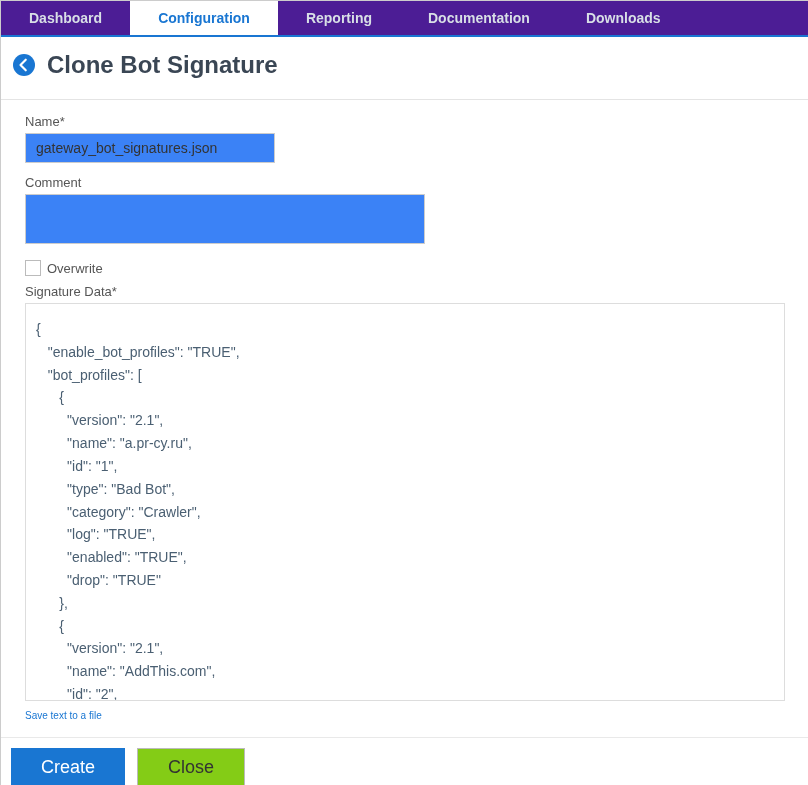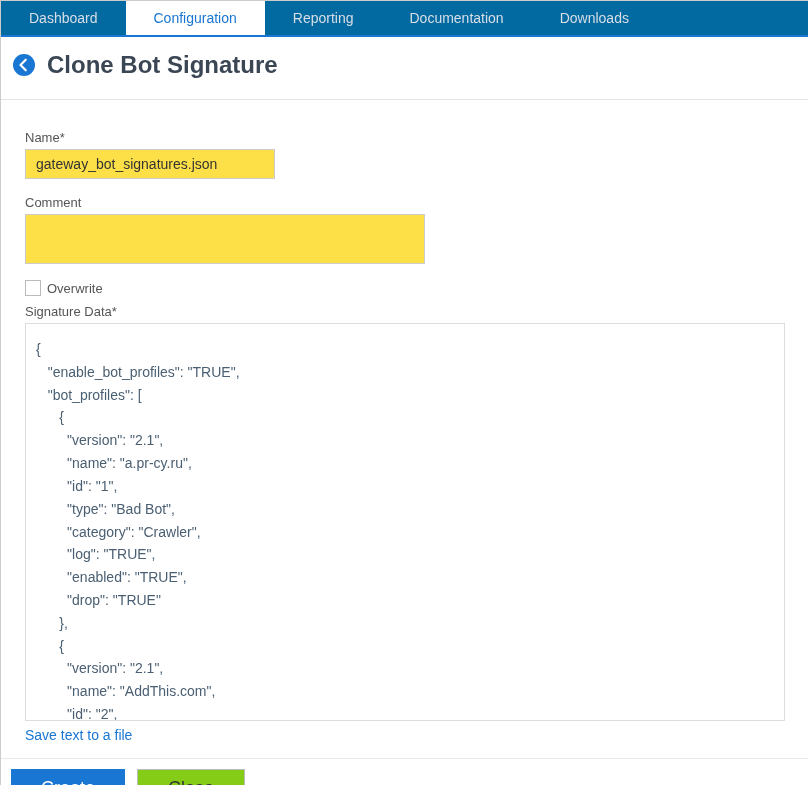--- a/index.html
+++ b/index.html
@@ -4,23 +4,24 @@
   <style>
     body {
       margin: 0;
       font-family: -apple-system, BlinkMacSystemFont, 'Segoe UI', Arial, sans-serif;
       background: #fff;
       width: 808px;
       border: 1px solid #ccc;
     }
     .navbar {
       display: flex;
-      background: #0369a1;
+      background: #4c1d95;
       height: 34px;
       border-bottom: 2px solid #1976d2;
+      font-weight: bold;
     }
     .nav-tab {
       padding: 0 28px;
       display: flex;
       align-items: center;
       color: #d8dfe6;
       font-size: 14px;
       cursor: pointer;
     }
     .nav-tab.active {
@@ -46,33 +47,33 @@
     }
     .back-icon svg { width: 14px; height: 14px; }
     .page-title {
       font-size: 24px;
       color: #3a4654;
       font-weight: 700;
     }
     .form-area {
       padding: 14px 24px 4px 24px;
     }
-    .form-row { margin-bottom: 12px; margin-top: 16px; }
+    .form-row { margin-bottom: 12px; }
     .label {
       display: block;
       font-size: 13px;
       color: #555;
       margin-bottom: 4px;
     }
     .text-input {
       border: 1px solid #ccc;
       padding: 6px 10px;
       font-size: 14px;
       color: #333;
-      background: #fde047;
+      background: #3b82f6;
       box-sizing: border-box;
     }
     .name-input { width: 250px; }
     .comment-input {
       width: 400px;
       height: 50px;
       resize: none;
     }
     .checkbox-row {
       display: flex;
@@ -98,21 +99,21 @@
       width: 100%;
       box-sizing: border-box;
       resize: none;
       line-height: 1.63;
       white-space: pre;
       overflow: hidden;
     }
     .save-link {
       display: inline-block;
       color: #1976d2;
-      font-size: 14px;
+      font-size: 10px;
       margin-top: 2px;
       cursor: pointer;
     }
     .footer {
       display: flex;
       gap: 12px;
       padding: 10px 10px 14px 10px;
       border-top: 1px solid #e9e9e9;
       margin-top: 10px;
     }

